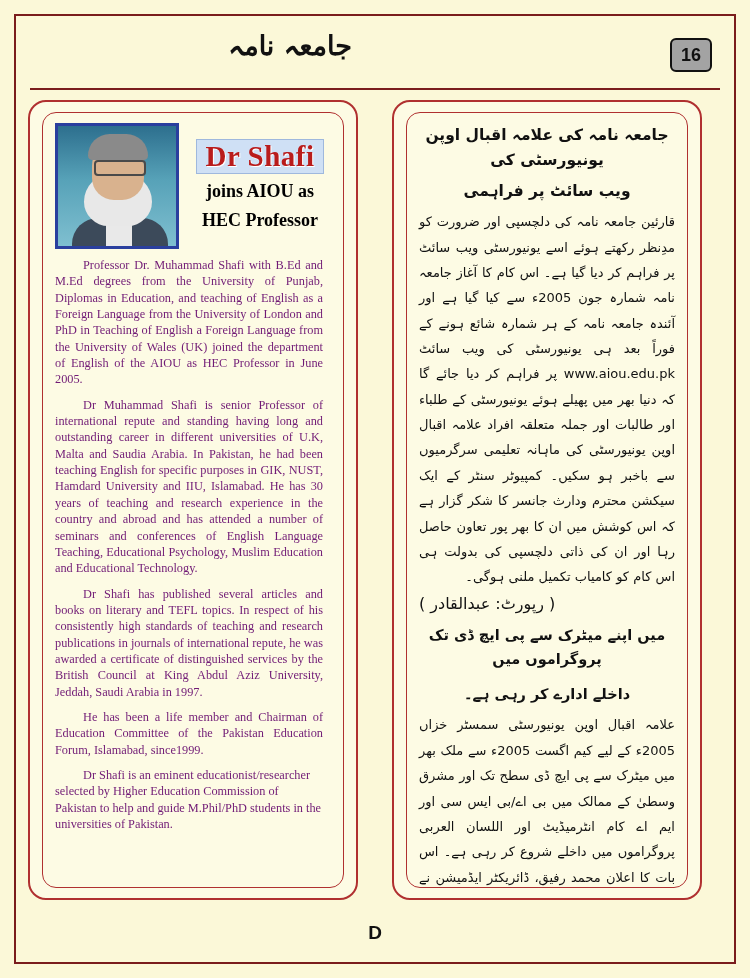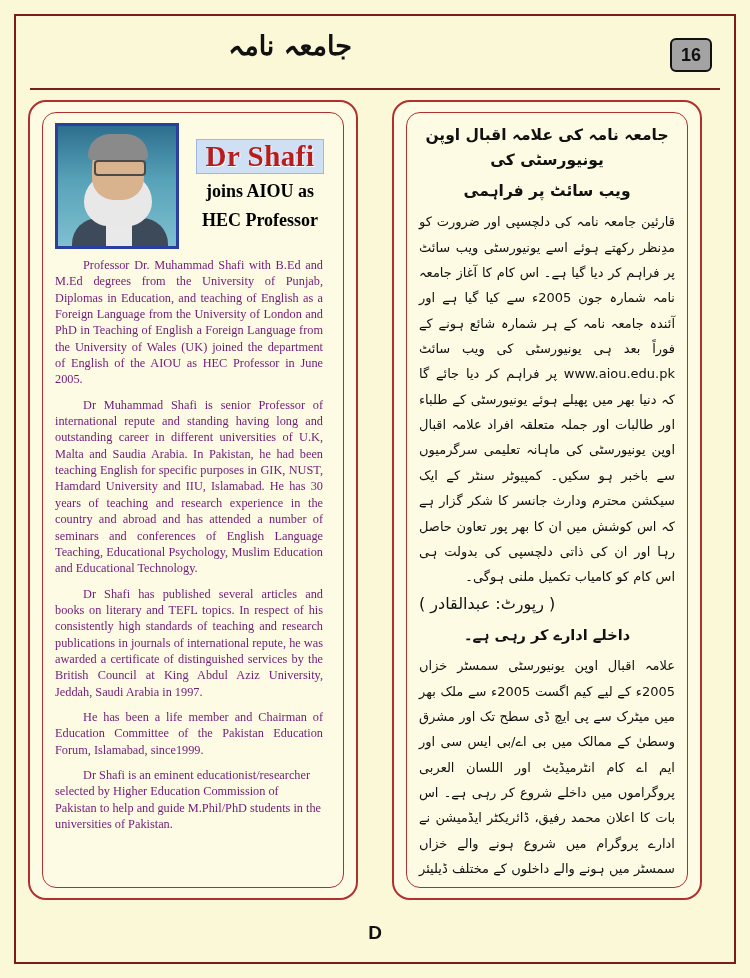--- a/index.html
+++ b/index.html
@@ -240,20 +240,21 @@
 
 <div class="col col-right">
   <div class="col-inner urdu">
 
     <div class="u-head">جامعہ نامہ کی علامہ اقبال اوپن یونیورسٹی کی</div>
     <div class="u-head">ویب سائٹ پر فراہمی</div>
 
     <div class="u-para">قارئین جامعہ نامہ کی دلچسپی اور ضرورت کو مدِنظر رکھتے ہوئے اسے یونیورسٹی ویب سائٹ پر فراہم کر دیا گیا ہے۔ اس کام کا آغاز جامعہ نامہ شمارہ جون 2005ء سے کیا گیا ہے اور آئندہ جامعہ نامہ کے ہر شمارہ شائع ہونے کے فوراً بعد ہی یونیورسٹی کی ویب سائٹ www.aiou.edu.pk پر فراہم کر دیا جائے گا کہ دنیا بھر میں پھیلے ہوئے یونیورسٹی کے طلباء اور طالبات اور جملہ متعلقہ افراد علامہ اقبال اوپن یونیورسٹی کی ماہانہ تعلیمی سرگرمیوں سے باخبر ہو سکیں۔ کمپیوٹر سنٹر کے ایک سیکشن محترم ودارث جانسر کا شکر گزار ہے کہ اس کوشش میں ان کا بھر پور تعاون حاصل رہا اور ان کی ذاتی دلچسپی کی بدولت ہی اس کام کو کامیاب تکمیل ملنی ہوگی۔</div>
     <div class="u-credit">( رپورٹ: عبدالقادر )</div>
 
+    <div class="u-head2">میں اپنے میٹرک سے پی ایچ ڈی تک پروگراموں میں</div>
     <div class="u-head2">داخلے ادارے کر رہی ہے۔</div>
 
     <div class="u-para">علامہ اقبال اوپن یونیورسٹی سمسٹر خزاں 2005ء کے لیے کیم اگست 2005ء سے ملک بھر میں میٹرک سے پی ایچ ڈی سطح تک اور مشرق وسطیٰ کے ممالک میں بی اے/بی ایس سی اور ایم اے کام انٹرمیڈیٹ اور اللسان العربی پروگراموں میں داخلے شروع کر رہی ہے۔ اس بات کا اعلان محمد رفیق، ڈائریکٹر ایڈمیشن نے ادارے پروگرام میں شروع ہونے والے خزاں سمسٹر میں ہونے والے داخلوں کے مختلف ڈیلیئر میں پی ایچ ڈی ایم فل، ایم ایس سی، ایم اے اور پوسٹ گریجویٹ ڈپلومہ پروگرام مزید شامل ہیں۔</div>
 
   </div>
 </div>
 
 <div class="footer-mark">D</div>
 
 </body></html>

